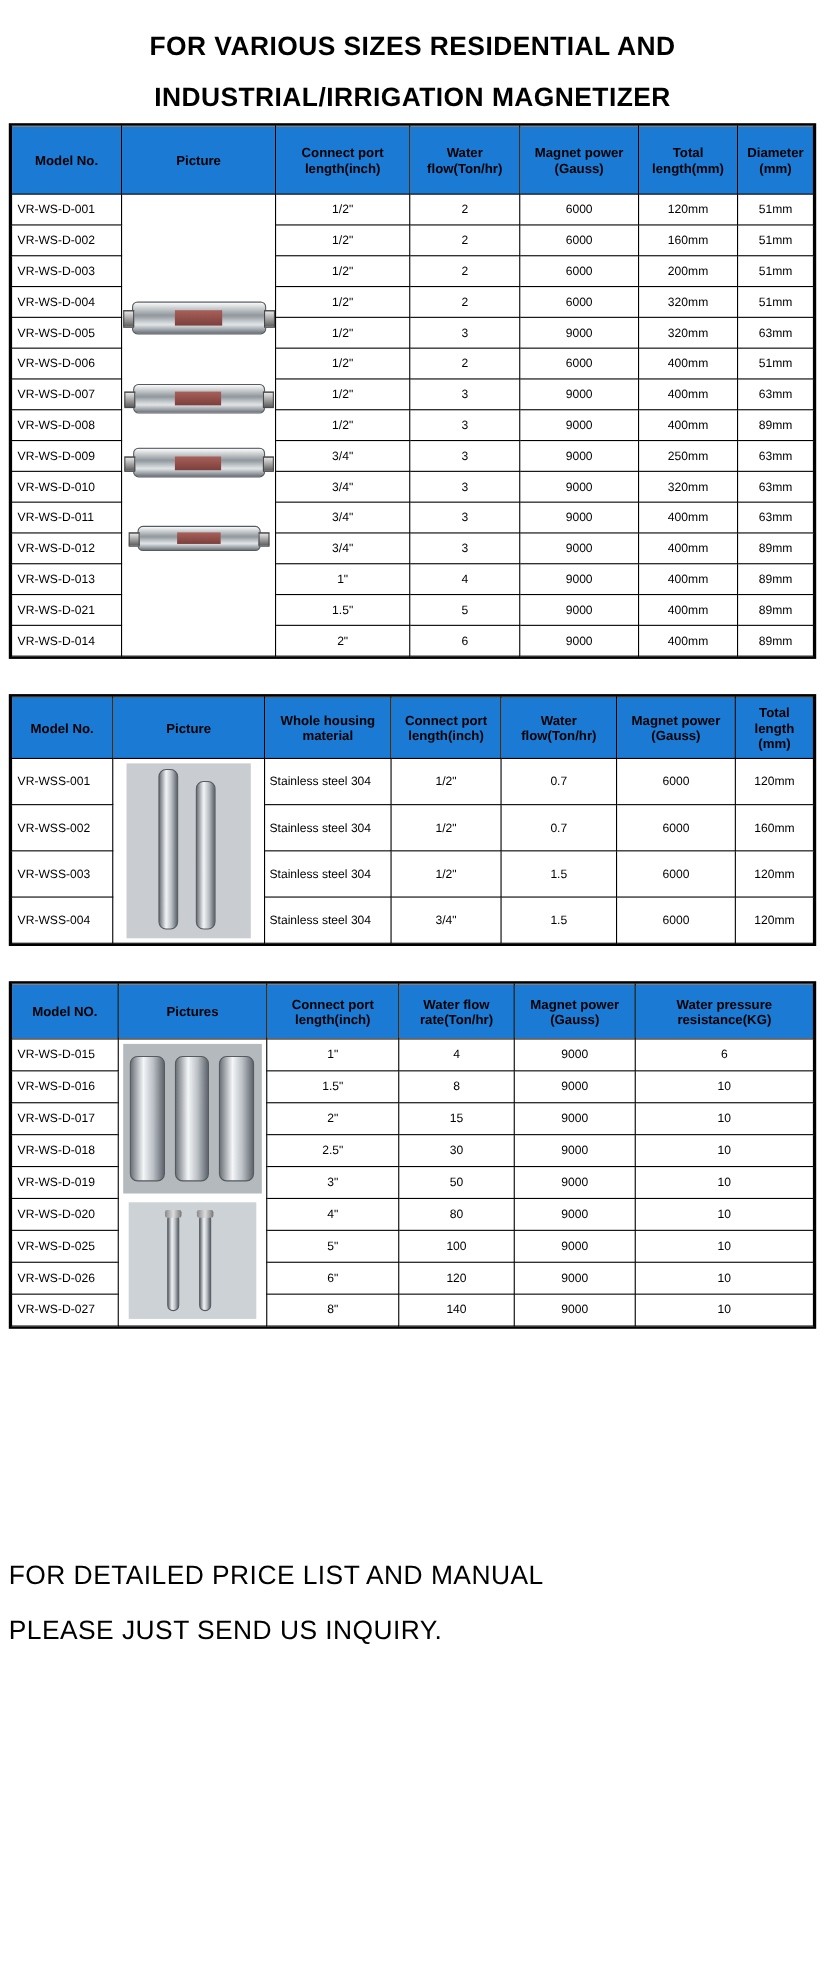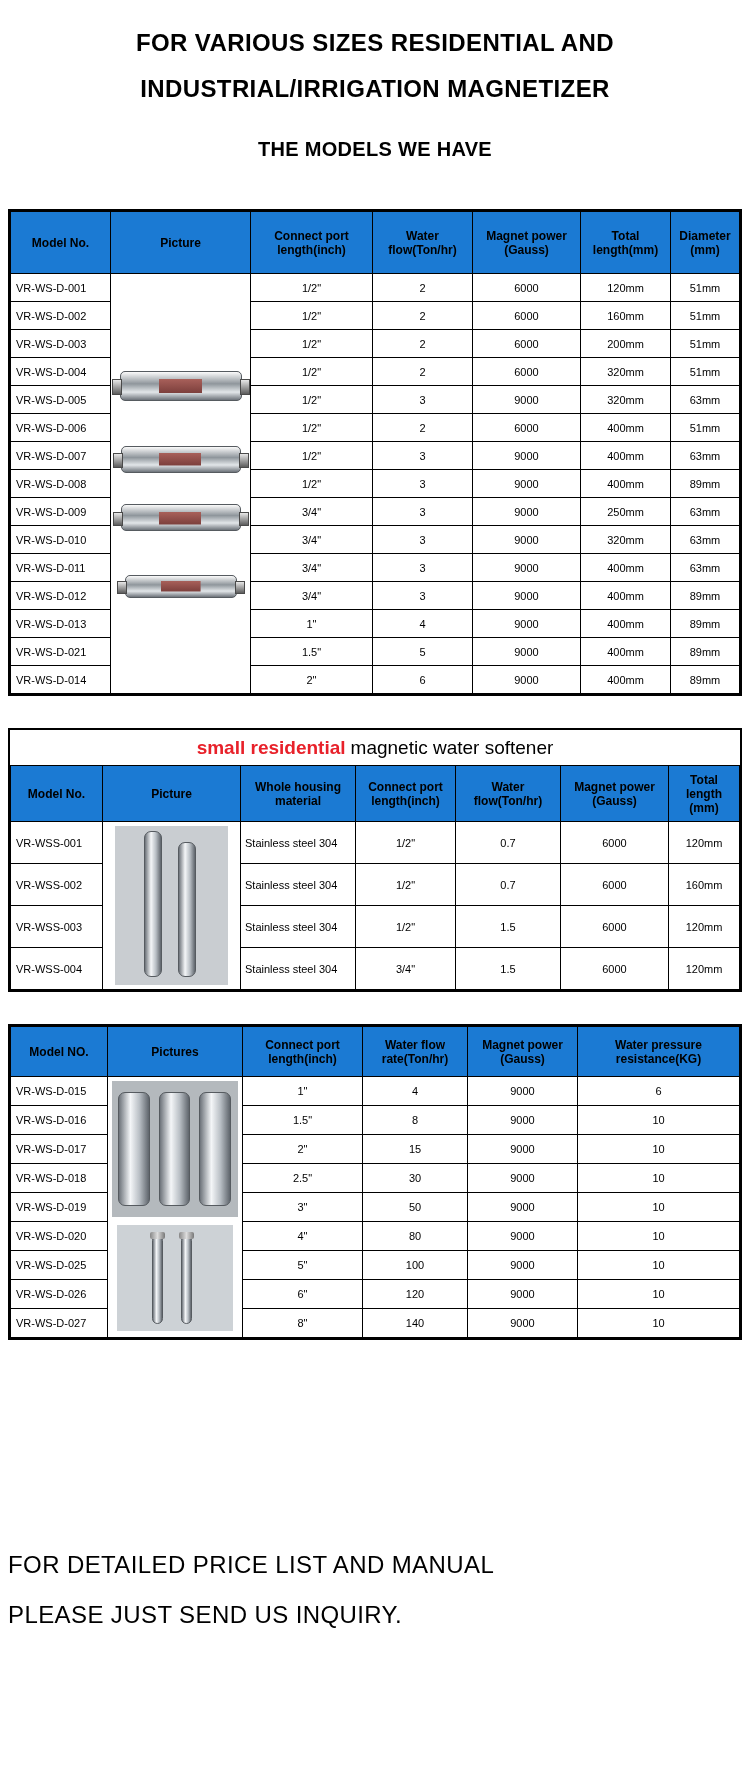--- a/index.html
+++ b/index.html
@@ -51,21 +51,20 @@
 </head>
 <body>
 
 <div class="page">
 
   <div class="heading">
     <div>FOR VARIOUS SIZES RESIDENTIAL AND</div>
     <div>INDUSTRIAL/IRRIGATION MAGNETIZER</div>
   </div>
 
-  <div class="subheading">THE MODELS WE HAVE</div>
 
   <section class="spec-table t0">
     <table>
       <colgroup>
         <col style="width:100px">
           <col style="width:140px">
           <col style="width:122px">
           <col style="width:100px">
           <col style="width:108px">
           <col style="width:90px">
@@ -209,23 +208,20 @@
             <td class="c2">6</td>
             <td class="c3">9000</td>
             <td class="c4">400mm</td>
             <td class="c5">89mm</td>
           </tr>
         </tbody>
     </table>
   </section>
 
   <section class="spec-table t1">
-    <div class="table-title">
-      <span class="accent">small residential</span><span class="rest">magnetic water softener</span>
-    </div>
     <table>
       <colgroup>
         <col style="width:92px">
           <col style="width:138px">
           <col style="width:115px">
           <col style="width:100px">
           <col style="width:105px">
           <col style="width:108px">
           <col>
       </colgroup>

